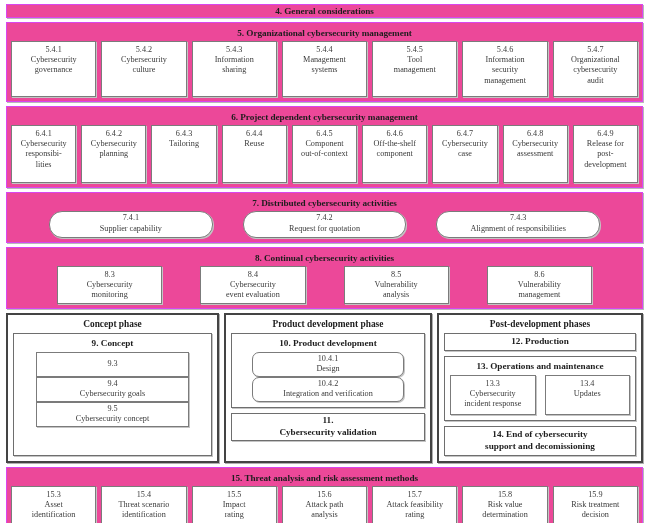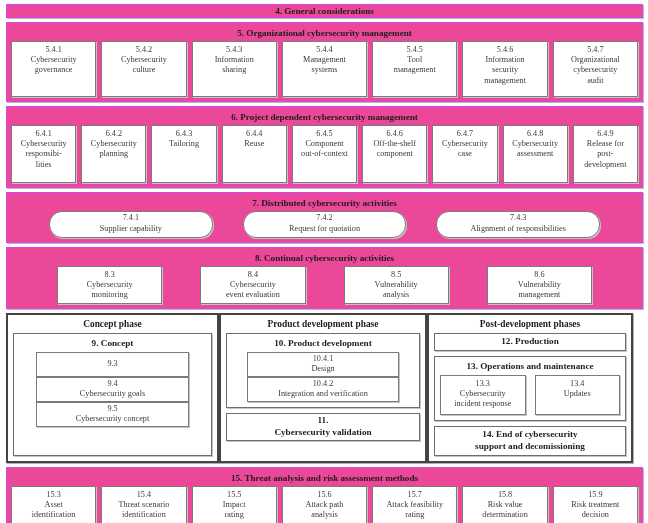--- a/index.html
+++ b/index.html
@@ -94,20 +94,21 @@
   
   #sec7 .boxrow { gap: 30px; padding: 0 38px; }
   #sec7 .leaf { height: 27px; justify-content: center; padding-top: 2px; border-radius: 13px; }
   
   #sec8 .boxrow { gap: 38px; padding: 0 46px; }
   #sec8 .leaf { height: 38px; }
 
   
   #phases {
     display: flex;
+    gap: 5px;
   }
   .phase {
     border: 2px solid #444444;
     box-shadow: 1px 1px 0 0 #b0b0b0;
     background: #ffffff;
     box-sizing: border-box;
     padding: 3px 5px 5px 5px;
     display: flex;
     flex-direction: column;
   }
@@ -165,21 +166,21 @@
   .bold-box .lbl { display: block; white-space: pre-line; }
 
   
   #phase-concept { width: 213px; }
   #phase-product { width: 208px; }
   #phase-post    { width: 206px; }
 
   #phase-concept .phase-inner { flex: 1; }
   #phase-concept .sub { margin-left: 17px; margin-right: 17px; height: 25px; display:flex; flex-direction:column; justify-content:center;}
 
-  #phase-product .sub { margin-left: 15px; margin-right: 15px; height: 25px; display:flex; flex-direction:column; justify-content:center;}
+  #phase-product .sub { margin-left: 15px; margin-right: 15px; height: 25px; display:flex; flex-direction:column; justify-content:center;border-radius:7px;}
   #phase-product .bold-box { margin-top: 5px; height: 28px; display:flex; flex-direction:column; justify-content:center;}
 
   #phase-post #prod-box { height: 18px; display:flex; align-items:center; justify-content:center; padding:0; margin-bottom: 5px;}
   #phase-post .ops-inner { padding: 2px 5px 5px 5px; }
   #phase-post .ops-row { display: flex; gap: 9px; }
   #phase-post .ops-row .sub { flex: 1 1 0; height: 40px; margin:0; display:flex; flex-direction:column; justify-content:flex-start;}
   #phase-post #end-box { margin-top: 5px; height: 30px; display:flex; flex-direction:column; justify-content:center;}
 
   
   #sec15 .leaf { height: 38px; }

